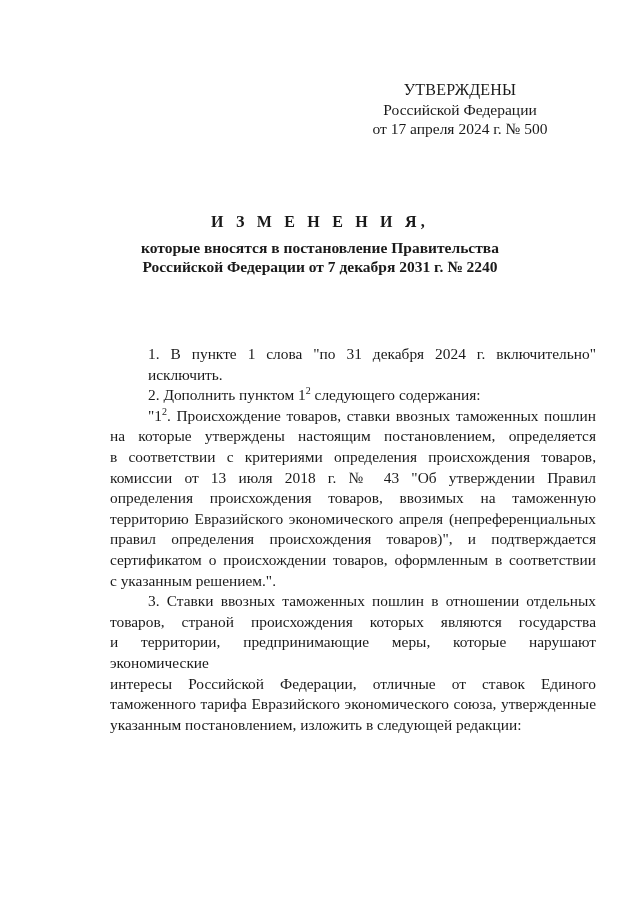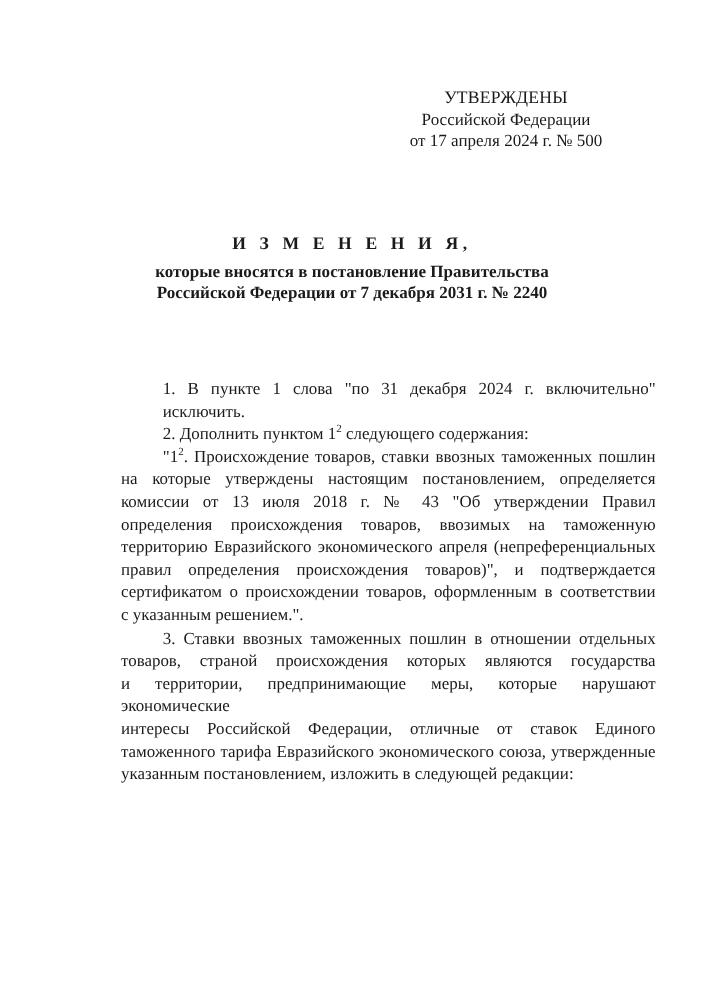--- a/index.html
+++ b/index.html
@@ -93,20 +93,21 @@
   </div>
 
   <div class="body-text">
 
     <span class="line first last">1. В пункте 1 слова "по 31 декабря 2024 г. включительно" исключить.</span>
 
     <span class="line first last"><span>2. Дополнить пунктом 1</span><sup>2</sup><span> следующего содержания:</span></span>
 
     <span class="line first"><span>"1</span><sup>2</sup><span>. Происхождение товаров, ставки ввозных таможенных пошлин</span></span>
     <span class="line">на которые утверждены настоящим постановлением, определяется</span>
+    <span class="line">в соответствии с критериями определения происхождения товаров,</span>
     <span class="line">комиссии от 13 июля 2018 г. № 43 "Об утверждении Правил</span>
     <span class="line">определения происхождения товаров, ввозимых на таможенную</span>
     <span class="line">территорию Евразийского экономического апреля (непреференциальных</span>
     <span class="line">правил определения происхождения товаров)", и подтверждается</span>
     <span class="line">сертификатом о происхождении товаров, оформленным в соответствии</span>
     <span class="line last">с указанным решением.".</span>
 
     <span class="line first">3. Ставки ввозных таможенных пошлин в отношении отдельных</span>
     <span class="line">товаров, страной происхождения которых являются государства</span>
     <span class="line">и территории, предпринимающие меры, которые нарушают экономические</span>

